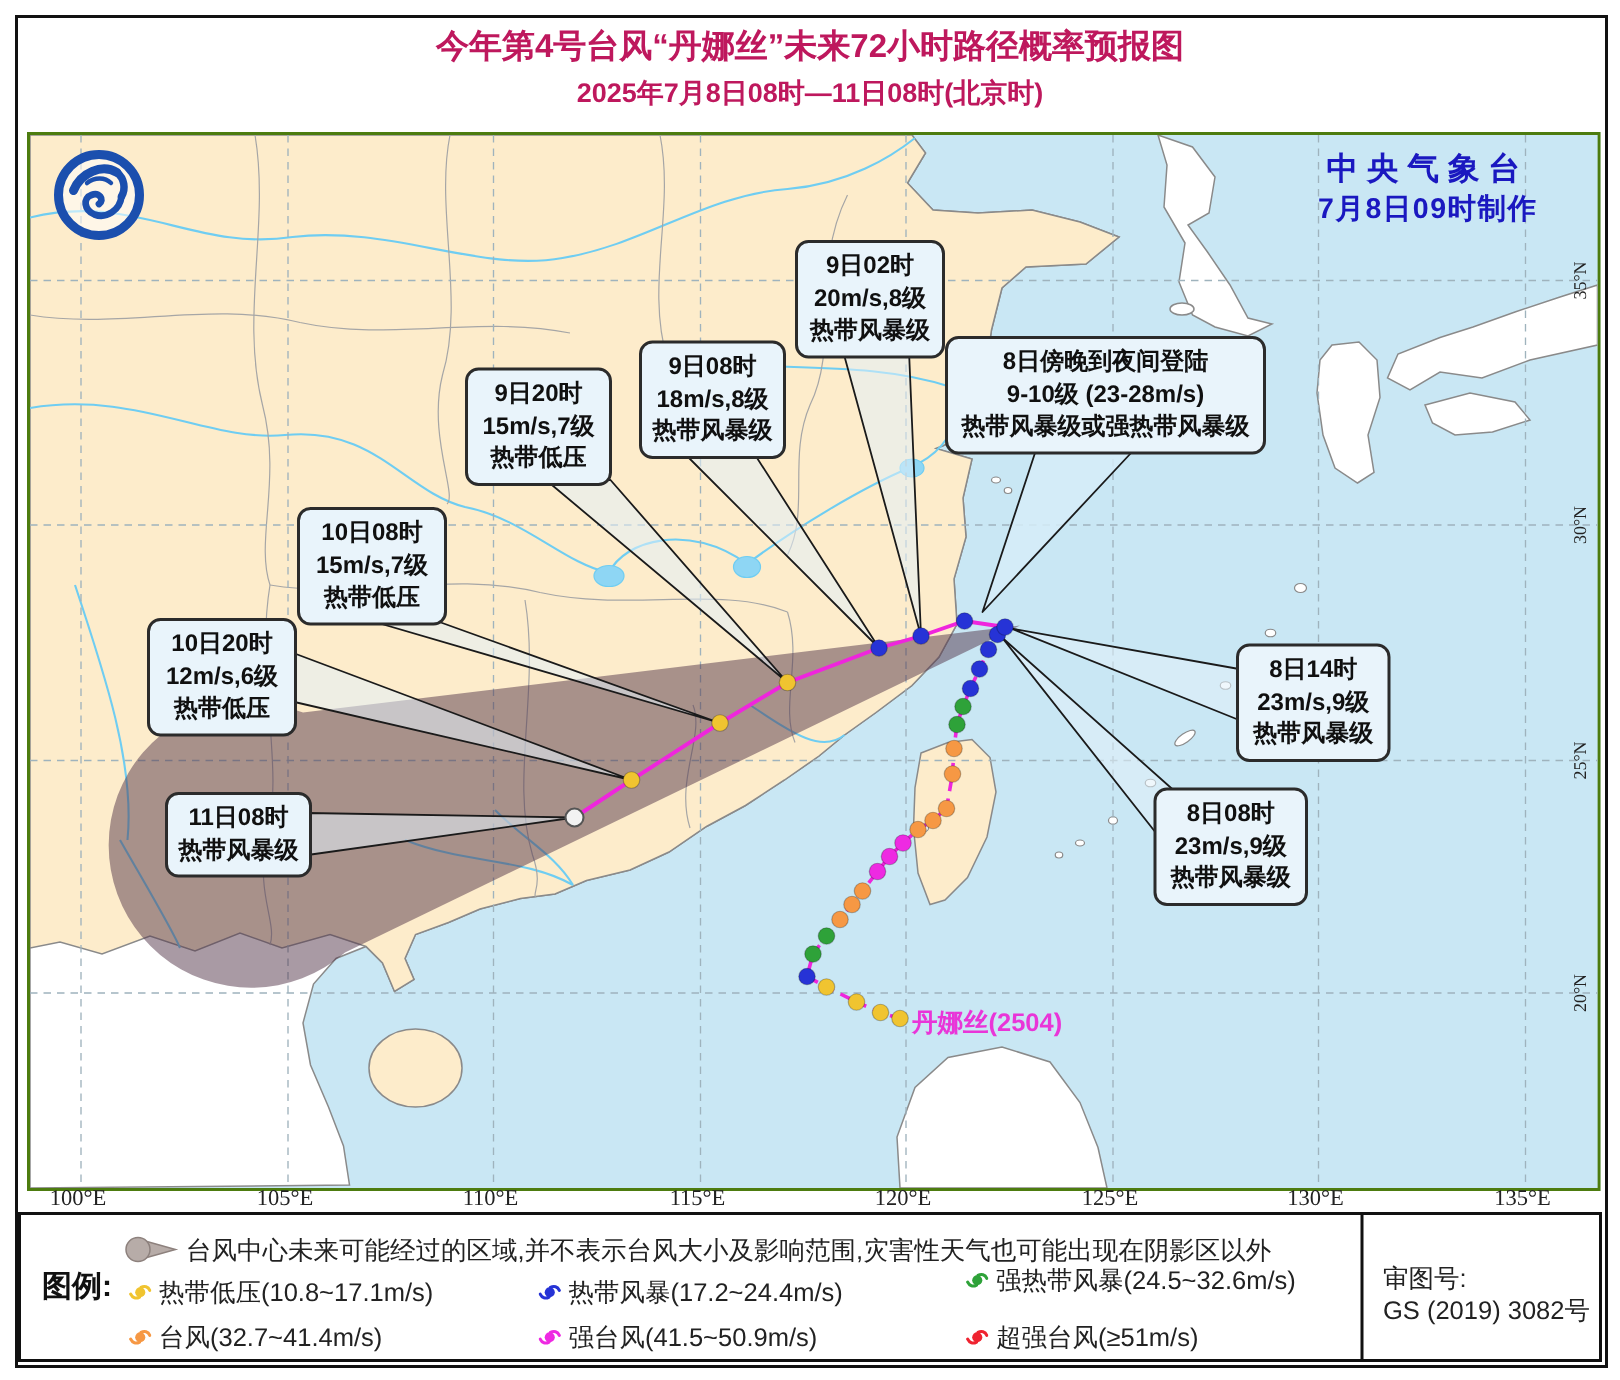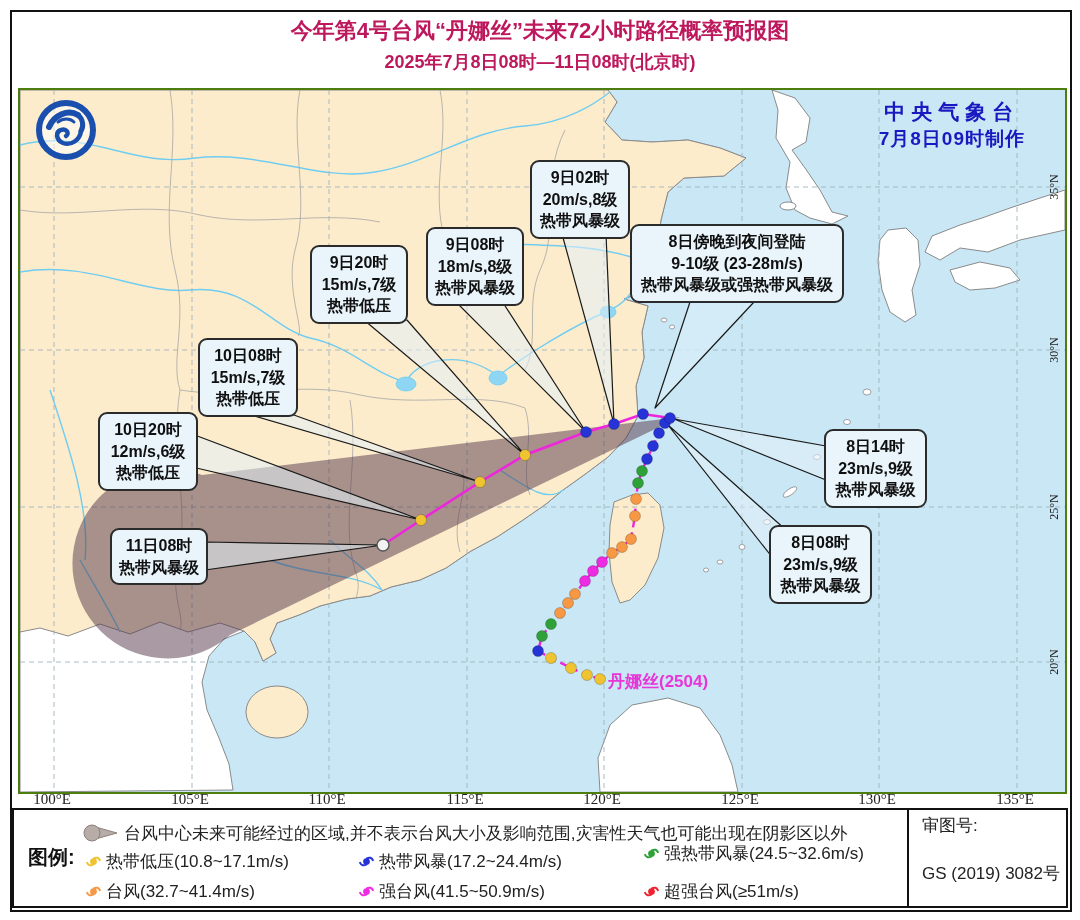--- a/index.html
+++ b/index.html
@@ -301,16 +301,16 @@
     </div>
     <div class="item" style="left:630px;top:70px;">
       <span class="sw" style="color: rgb(239, 35, 48);"><svg width="15" height="15" viewBox="0 0 16 16">
             <circle cx="8" cy="8" r="3.6" fill="currentColor"></circle>
             <path d="M8.5,4.6 C11,3.2 13.6,4 14.8,6.6" stroke="currentColor" stroke-width="2.2" fill="none" stroke-linecap="round"></path>
             <path d="M7.5,11.4 C5,12.8 2.4,12 1.2,9.4" stroke="currentColor" stroke-width="2.2" fill="none" stroke-linecap="round"></path>
           </svg></span><span>超强台风(≥51m/s)</span>
     </div>
 
     <div class="divider"></div>
-    <div class="lic" style="top:4px;">审图号:</div>
+    <div class="lic" style="top:31px;">审图号:</div>
     <div class="lic" style="top:52px;">GS (2019) 3082号</div>
   </div>
 </div>
 
 </body></html>

